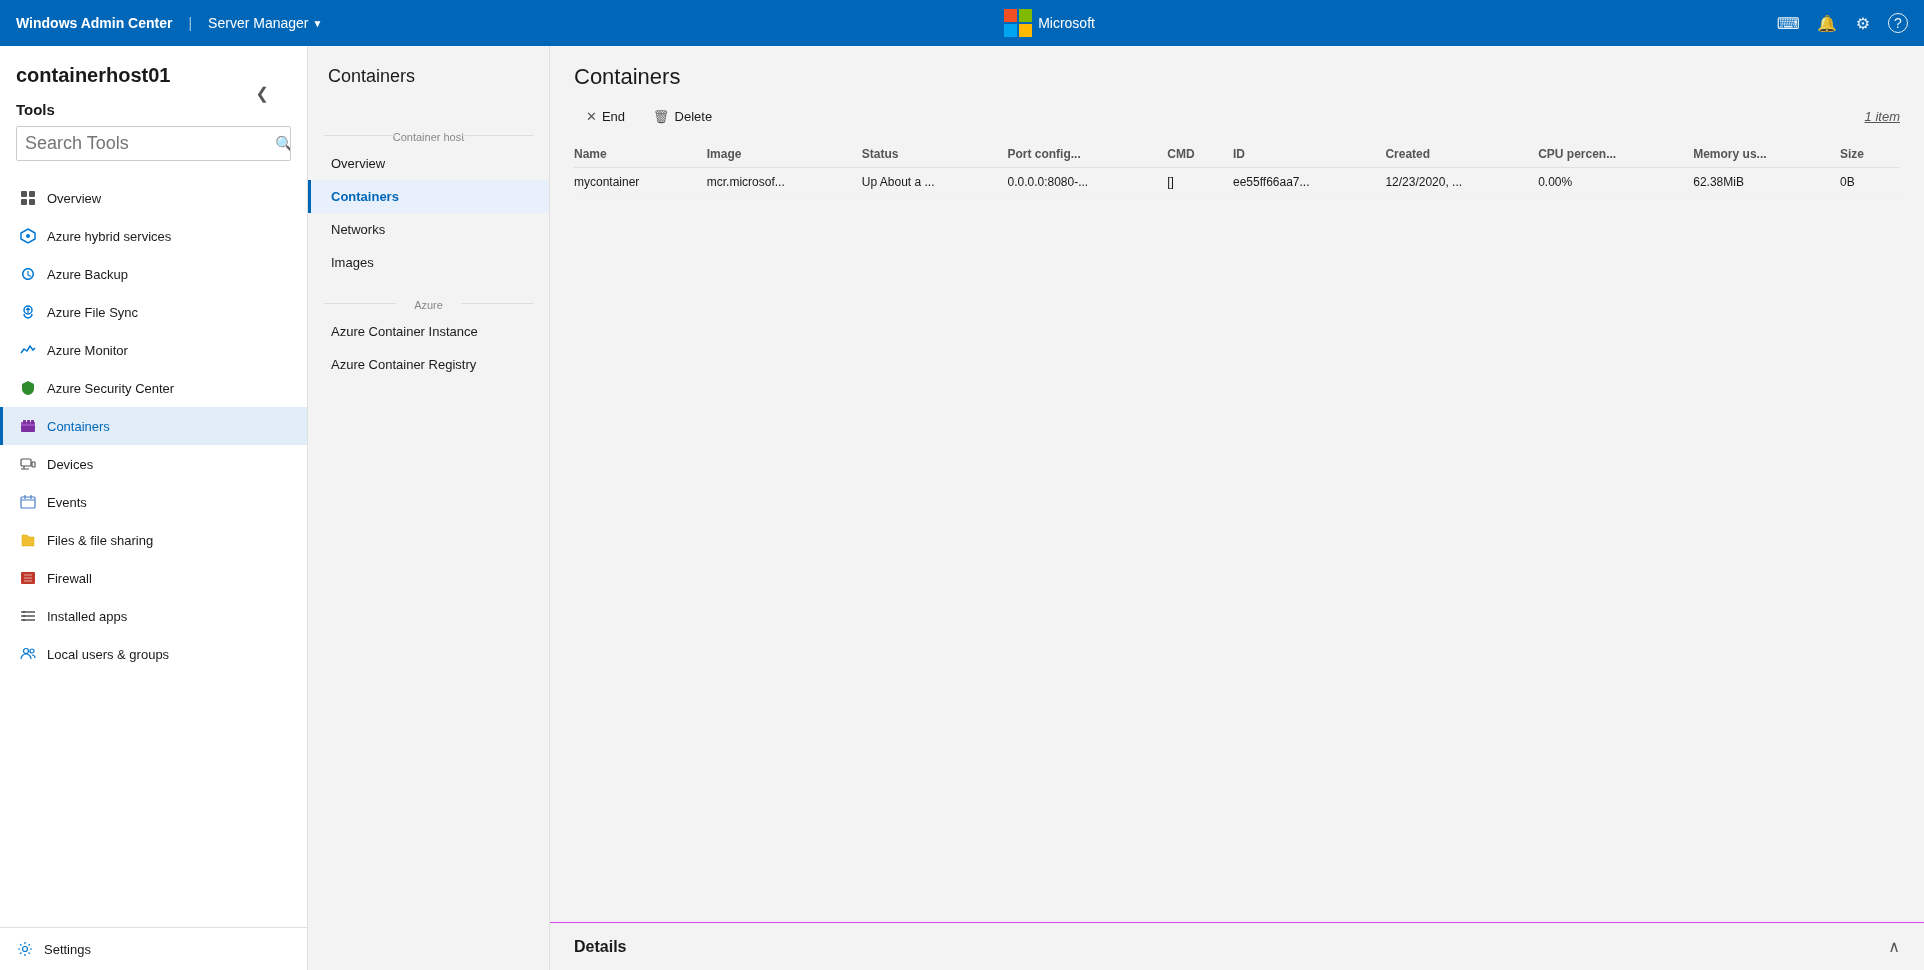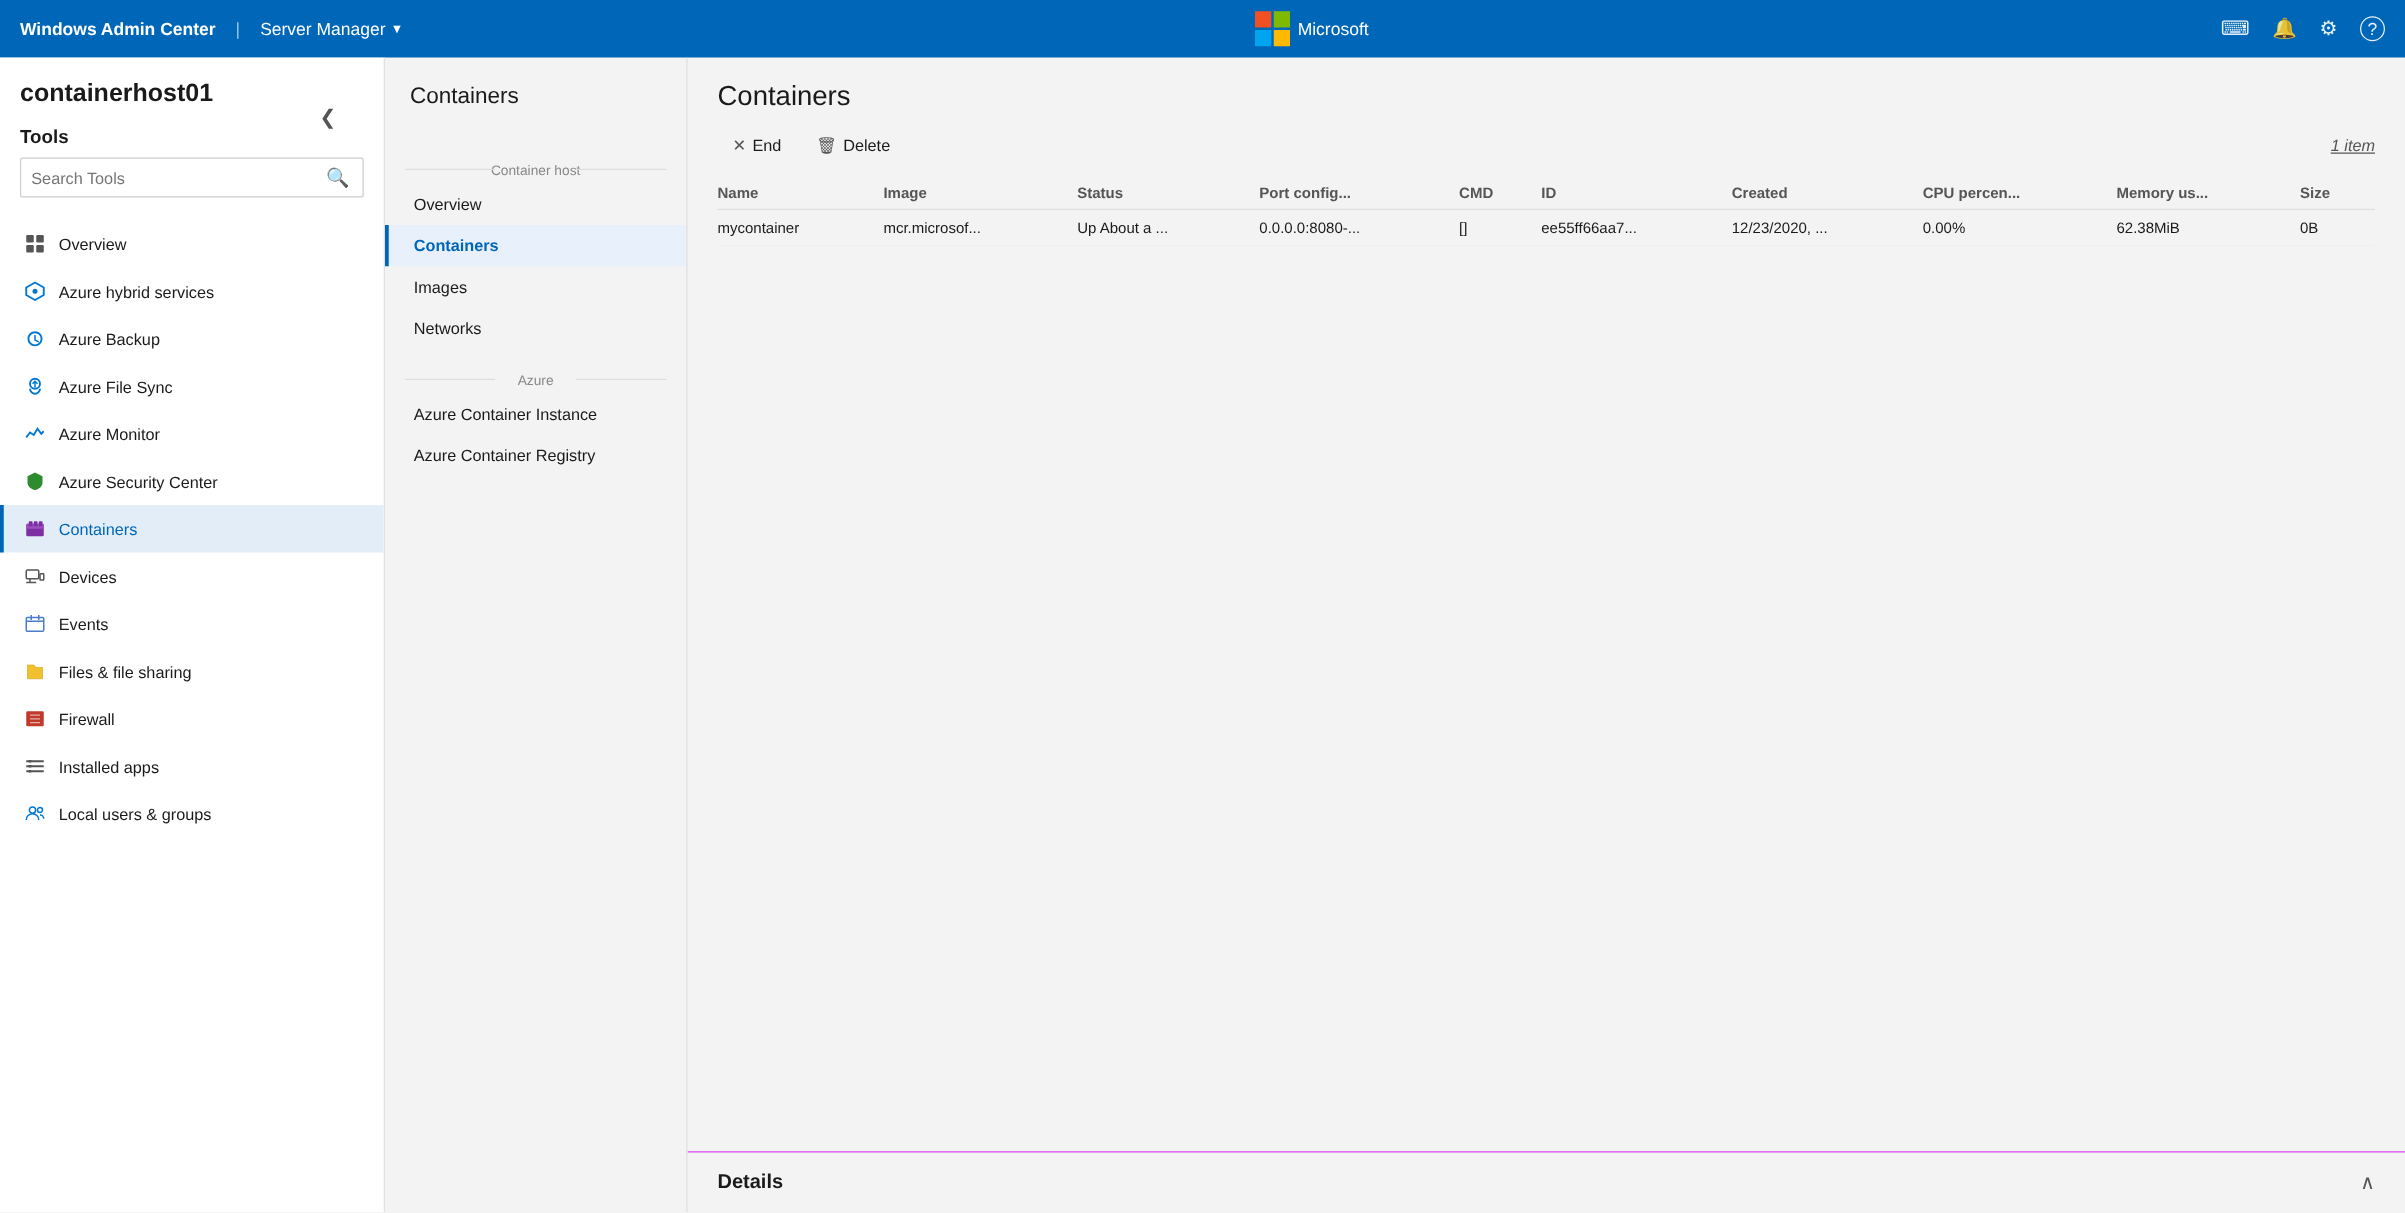--- a/index.html
+++ b/index.html
@@ -39,21 +39,21 @@
       border-right: 1px solid #e0e0e0;
       display: flex;
       flex-direction: column;
       flex-shrink: 0;
       overflow: hidden;
     }
     .sidebar-header { padding: 18px 16px 8px 16px; }
     .sidebar-title { font-size: 20px; font-weight: 600; color: #1a1a1a; margin-bottom: 14px; }
     .sidebar-tools-label { font-size: 15px; font-weight: 600; color: #1a1a1a; margin-bottom: 8px; }
     .sidebar-search-row { display: flex; align-items: center; border: 1px solid #ccc; border-radius: 2px; overflow: hidden; margin-bottom: 10px; }
-    .sidebar-search-input { flex: 1; border: none; outline: none; padding: 6px 8px; font-size: 13px; color: #555; }
+    .sidebar-search-input { flex: 1; border: none; outline: none; padding: 6px 8px; font-size: 18px; color: #555; }
     .sidebar-search-btn { background: none; border: none; padding: 6px 10px; cursor: pointer; color: #555; font-size: 15px; }
 
     .sidebar-nav { flex: 1; overflow-y: auto; padding-bottom: 60px; }
     .sidebar-nav::-webkit-scrollbar { width: 4px; }
     .sidebar-nav::-webkit-scrollbar-thumb { background: #ccc; }
     .nav-item {
       display: flex; align-items: center; padding: 10px 16px; cursor: pointer; gap: 10px;
       border-left: 3px solid transparent; color: #1a1a1a;
     }
     .nav-item.active { background: #e3edf8; border-left-color: #0067b8; color: #0067b8; }
@@ -318,32 +318,43 @@
               <path d="M1 13c0-2.76 2.24-5 5-5s5 2.24 5 5" fill="none" stroke="#0078d4" stroke-width="1.2"></path>
               <circle cx="12" cy="5" r="2" fill="none" stroke="#0078d4" stroke-width="1.2"></circle>
               <path d="M12 9c1.66 0 3 1.34 3 3" fill="none" stroke="#0078d4" stroke-width="1.2"></path>
             </svg>
         </span>
         <span class="nav-label">Local users &amp; groups</span>
       </div>
 
     </div>
 
+    <div class="sidebar-bottom">
+      <div class="sidebar-bottom-item">
+        <span class="nav-icon">
+          <svg width="16" height="16" viewBox="0 0 16 16">
+              <circle cx="8" cy="8" r="2.5" fill="none" stroke="#0078d4" stroke-width="1.2"></circle>
+              <path d="M8 1v2M8 13v2M1 8h2M13 8h2M3.05 3.05l1.41 1.41M11.54 11.54l1.41 1.41M3.05 12.95l1.41-1.41M11.54 4.46l1.41-1.41" stroke="#0078d4" stroke-width="1.2"></path>
+            </svg>
+        </span>
+        <span class="nav-label">Settings</span>
+      </div>
+    </div>
   </div>
 
   <div class="content-row">
 
     <div class="secondary-nav">
       <div style="padding: 10px 20px 16px; font-size:18px; font-weight:500; color:#1a1a1a;">Containers</div>
 
       <div class="secondary-nav-group-label">Container host</div>
       <a class="secondary-nav-item">Overview</a>
       <a class="secondary-nav-item active">Containers</a>
+      <a class="secondary-nav-item">Networks</a>
       <a class="secondary-nav-item">Images</a>
-      <a class="secondary-nav-item">Networks</a>
 
       <div class="secondary-nav-group-label" style="margin-top:12px;">Azure</div>
       <a class="secondary-nav-item">Azure Container Instance</a>
       <a class="secondary-nav-item">Azure Container Registry</a>
     </div>
 
     <div class="panel-content">
 
       <div class="panel-header">
         <div class="panel-title">Containers</div>

